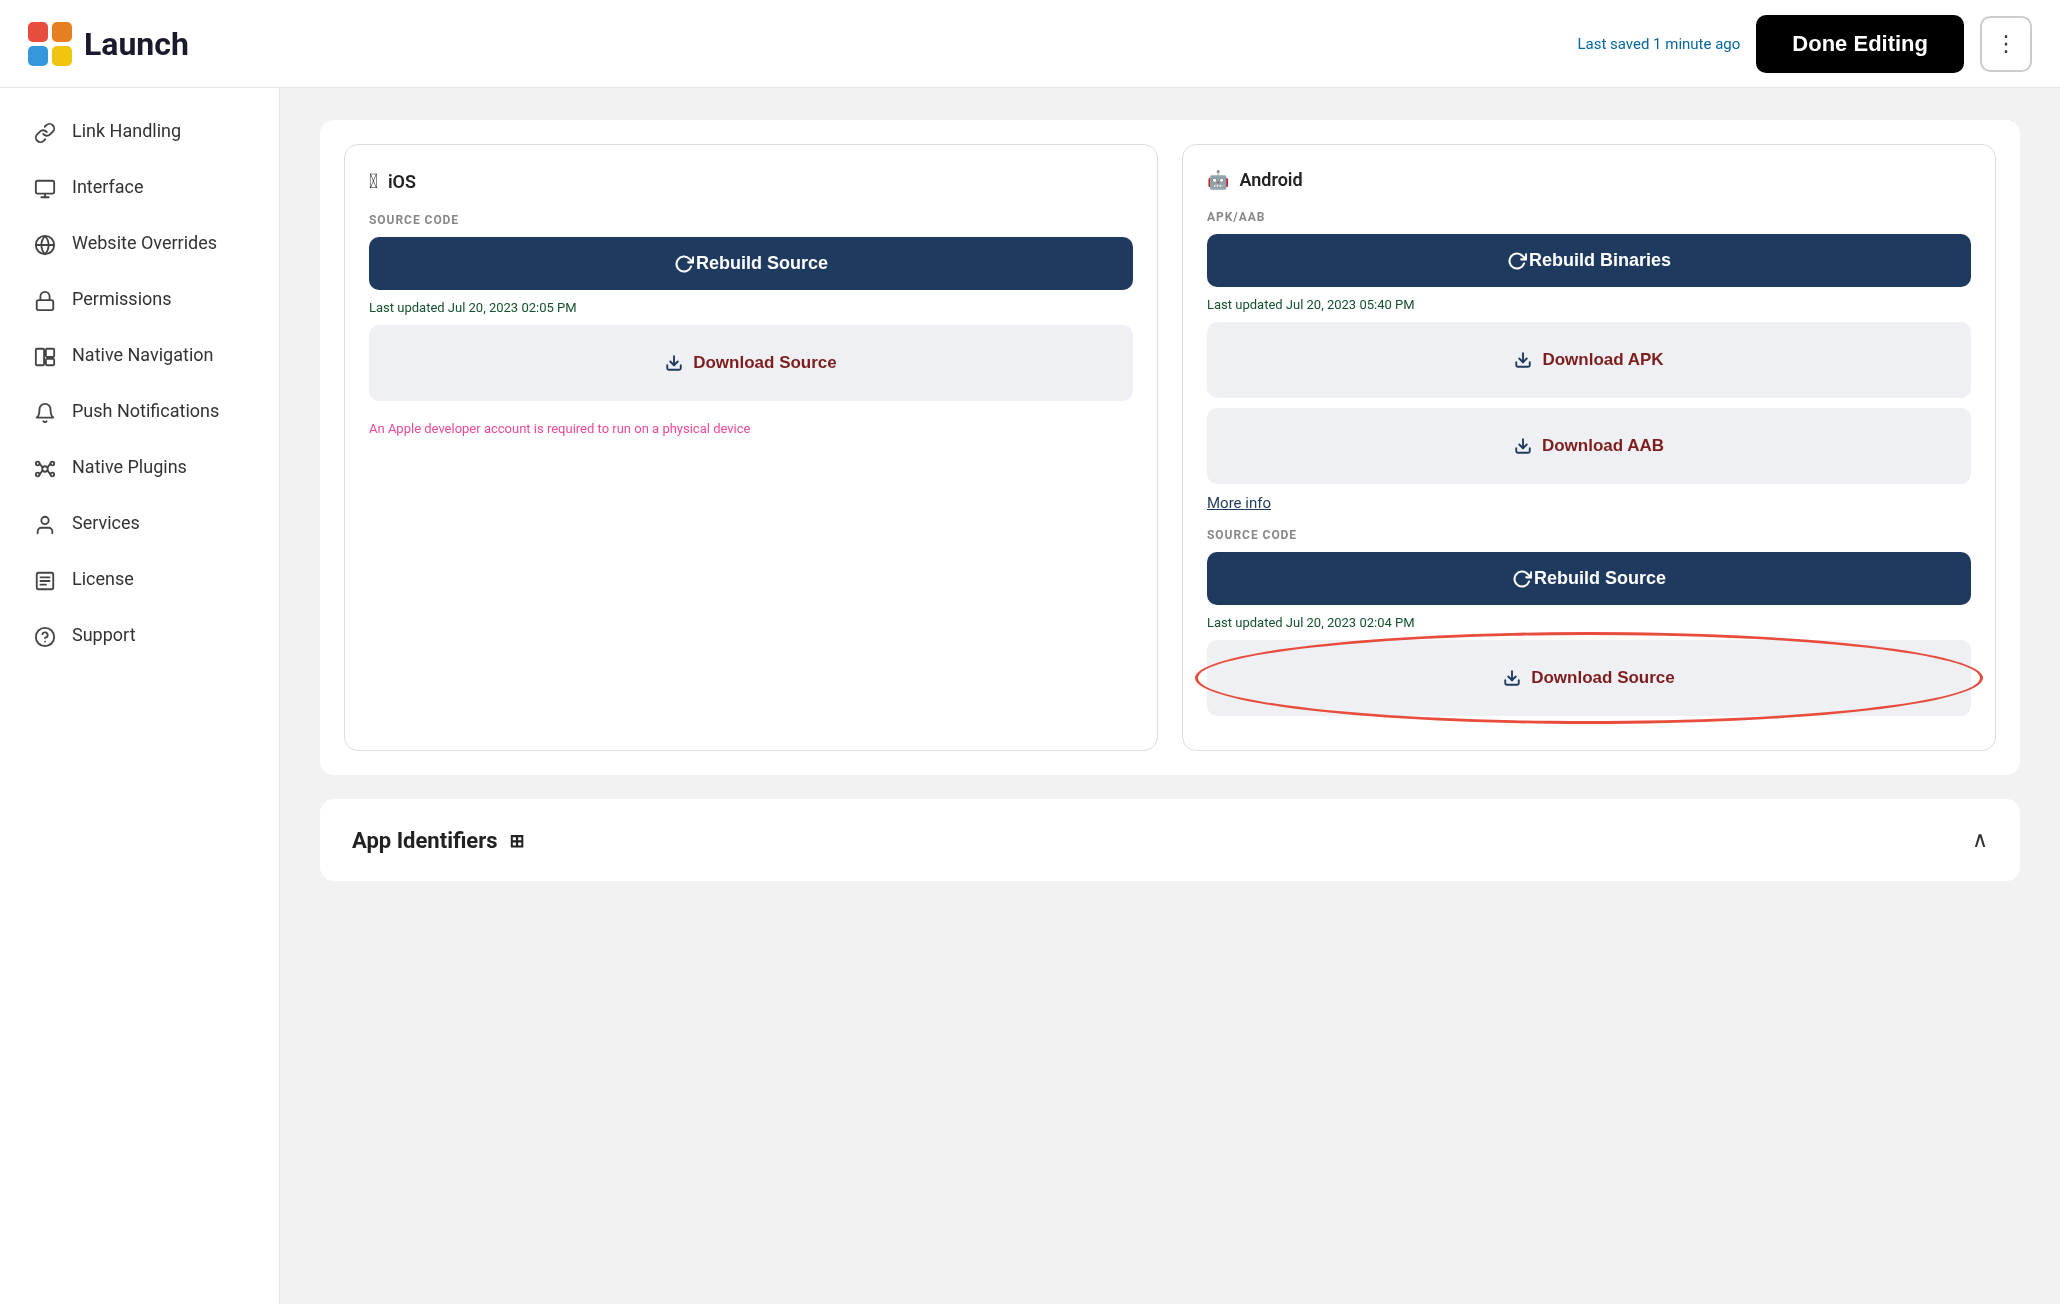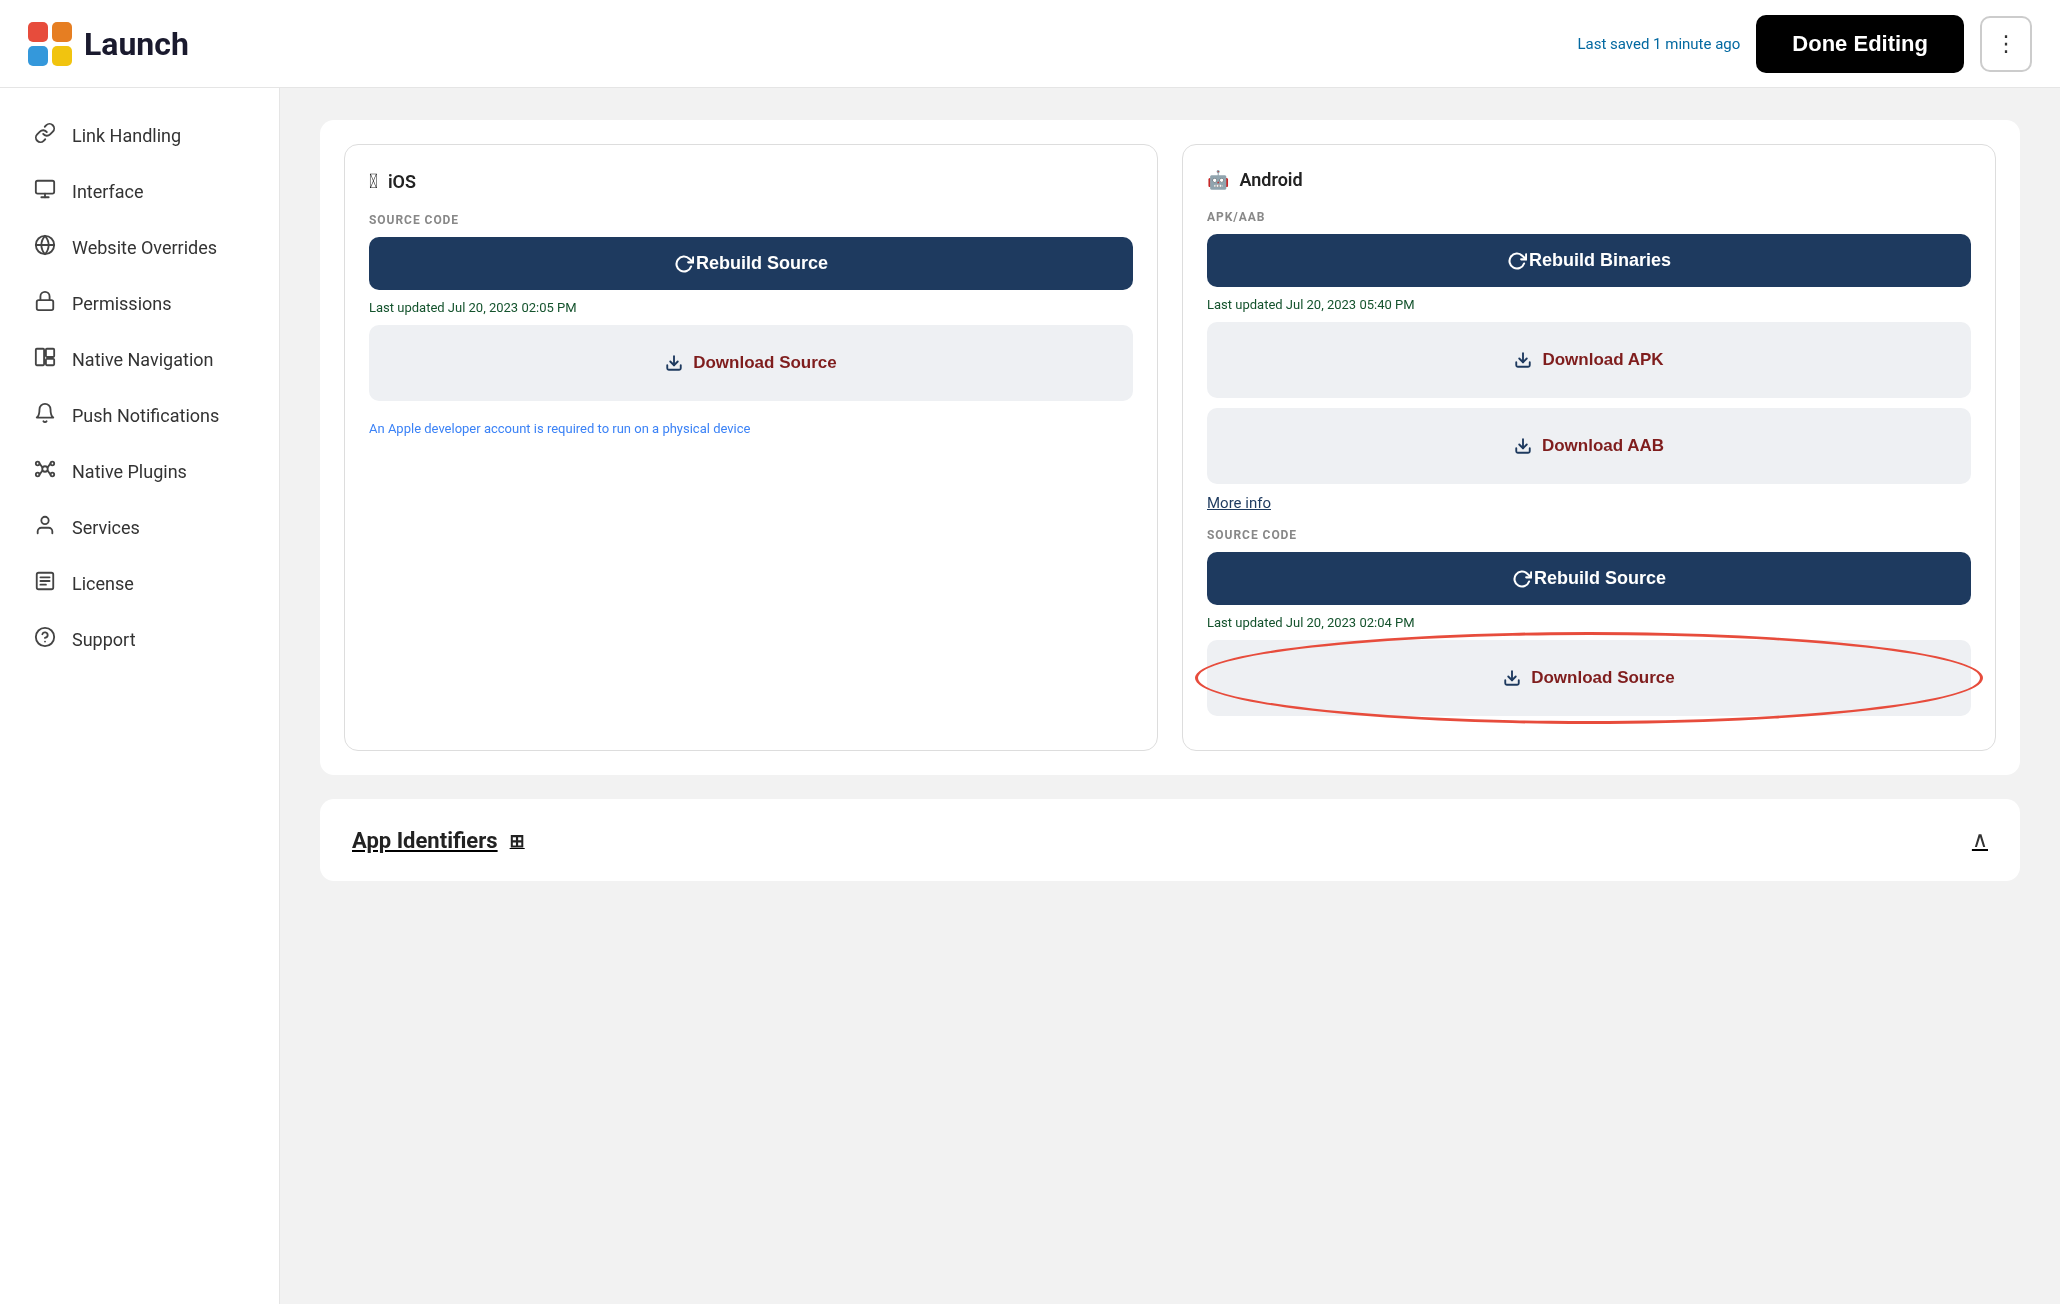--- a/index.html
+++ b/index.html
@@ -91,21 +91,21 @@
     .sidebar {
       width: 280px;
       background: #fff;
       padding: 16px 0;
       overflow-y: auto;
       flex-shrink: 0;
       border-right: 1px solid #e5e5e5;
     }
     .sidebar-item {
       display: flex;
-      align-items: flex-end;
+      align-items: flex-start;
       gap: 14px;
       padding: 14px 24px;
       font-size: 18px;
       color: #333;
       cursor: pointer;
       border-radius: 10px;
       margin: 2px 8px;
     }
     .sidebar-item.active {
       background: #eaeaea;
@@ -204,21 +204,21 @@
       cursor: pointer;
       display: flex;
       align-items: center;
       justify-content: center;
       gap: 10px;
       margin-bottom: 10px;
     }
 
     .apple-dev-note {
       font-size: 13px;
-      color: #3b82f6;
+      color: #ec4899;
       margin-top: 20px;
     }
 
     .more-info-link {
       color: #1e3a5f;
       font-size: 15px;
       text-decoration: underline;
       cursor: pointer;
       display: block;
       margin: 8px 0 16px;
@@ -243,21 +243,20 @@
     
     .app-identifiers-section {
       background: #fff;
       border-radius: 14px;
       padding: 28px 32px;
     }
     .section-header {
       display: flex;
       align-items: center;
       justify-content: space-between;
-      text-decoration: underline;
     }
     .section-title {
       display: flex;
       align-items: center;
       gap: 12px;
       font-size: 22px;
       font-weight: 700;
       color: #222;
     }
     .collapse-btn {

